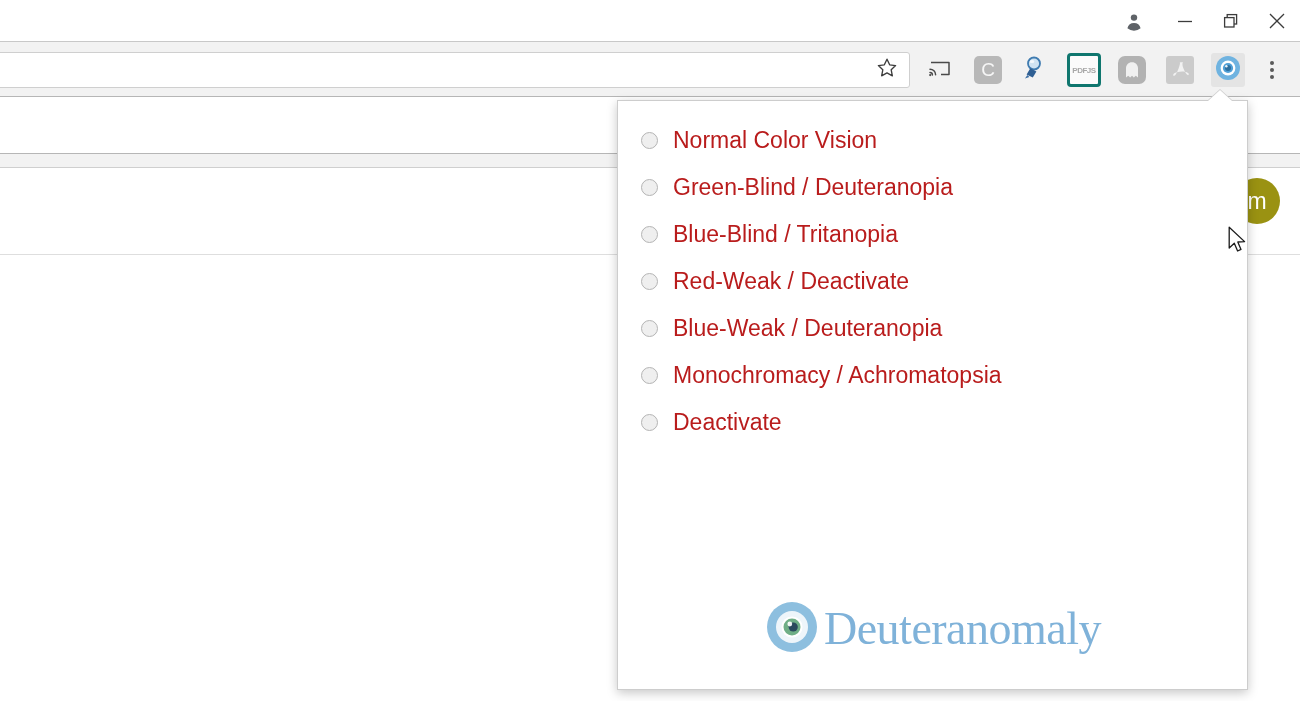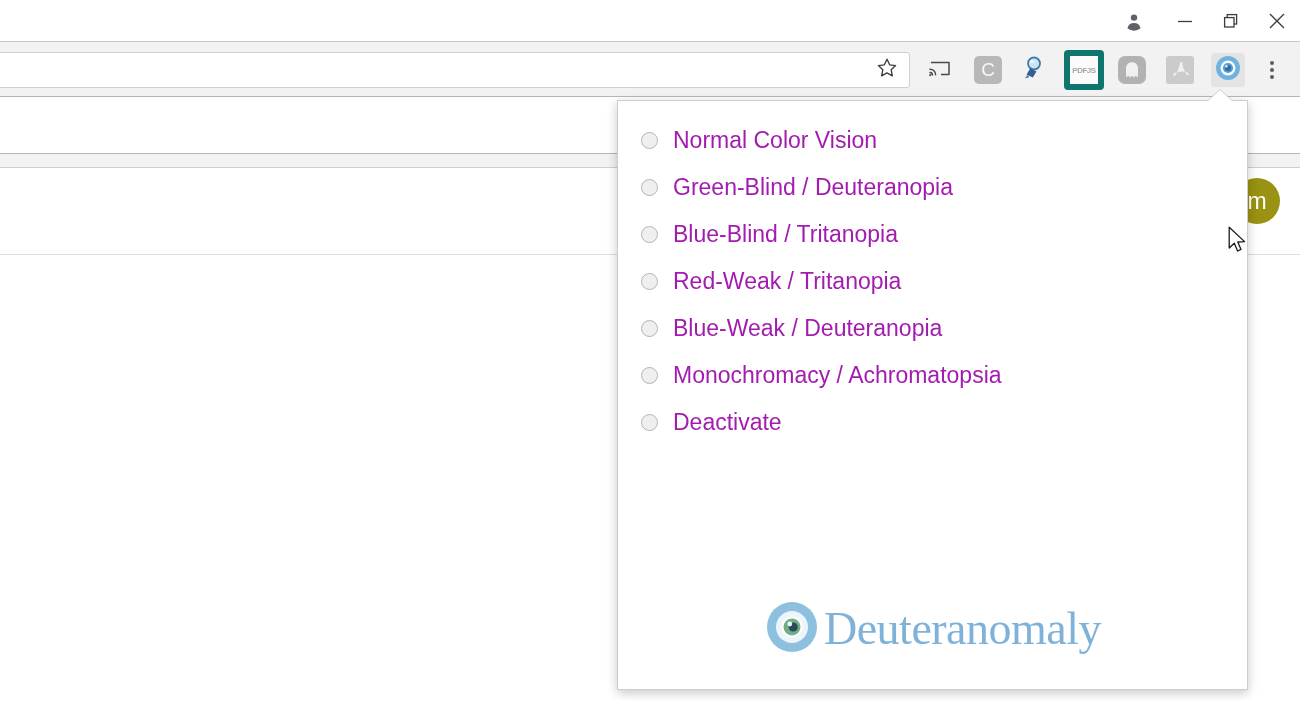--- a/index.html
+++ b/index.html
@@ -123,21 +123,21 @@
 
   
   .icon-c {
     background: #b8b8b8;
     color: #f6f6f6;
     font-size: 19px;
     border-radius: 5px;
   }
   .icon-pdfjs {
     background: #fbfbfb;
-    border: 6px solid #0f766e;
+    border: 3px solid #0f766e;
     color: #a8a8a8;
     font-size: 8px;
     letter-spacing: -0.5px;
     font-weight: bold;
   }
   .icon-ghost {
     background: #b2b2b2;
     border-radius: 7px;
   }
   .icon-acro {
@@ -266,21 +266,21 @@
   }
   .vision-option.selected .radio::after {
     content: "";
     width: 7px;
     height: 7px;
     border-radius: 50%;
     background: #595959;
   }
   .option-label {
     font-size: 23px;
-    color: #a21caf;
+    color: #b91c1c;
     font-family: "Liberation Sans", sans-serif;
     line-height: 1;
     white-space: nowrap;
   }
 
   
   #brand-footer {
     position: absolute;
     left: 0;
     bottom: 30px;
@@ -465,21 +465,21 @@
         <span class="option-label">Green-Blind / Deuteranopia</span>
       </div>
 
       <div class="vision-option">
         <span class="radio"></span>
         <span class="option-label">Blue-Blind / Tritanopia</span>
       </div>
 
       <div class="vision-option">
         <span class="radio"></span>
-        <span class="option-label">Red-Weak / Tritanopia</span>
+        <span class="option-label">Red-Weak / Deactivate</span>
       </div>
 
 
       <div class="vision-option">
         <span class="radio"></span>
         <span class="option-label">Blue-Weak / Deuteranopia</span>
       </div>
 
       <div class="vision-option">
         <span class="radio"></span>

